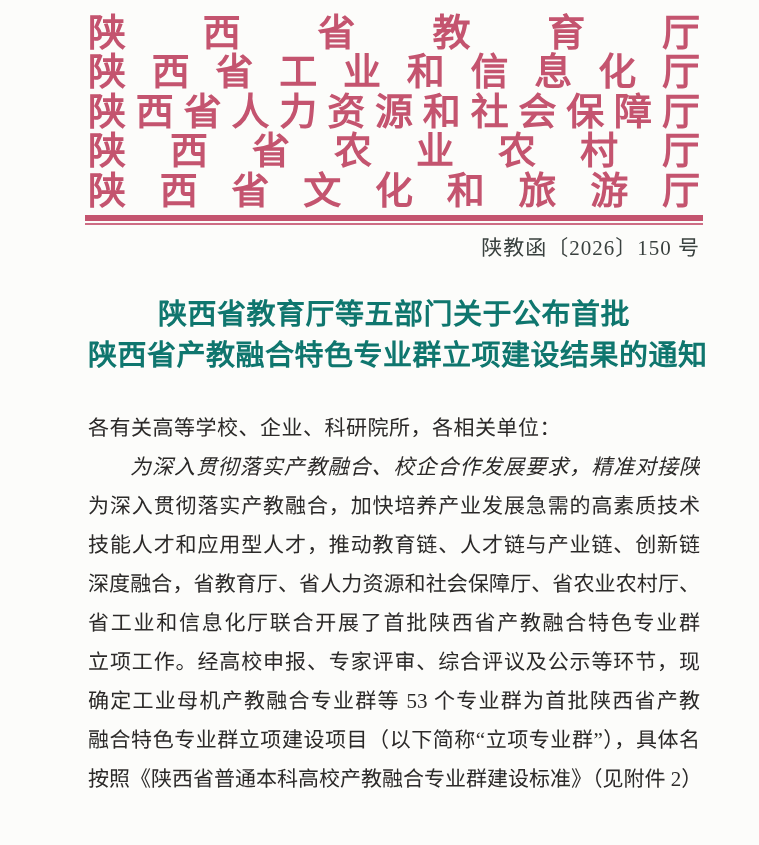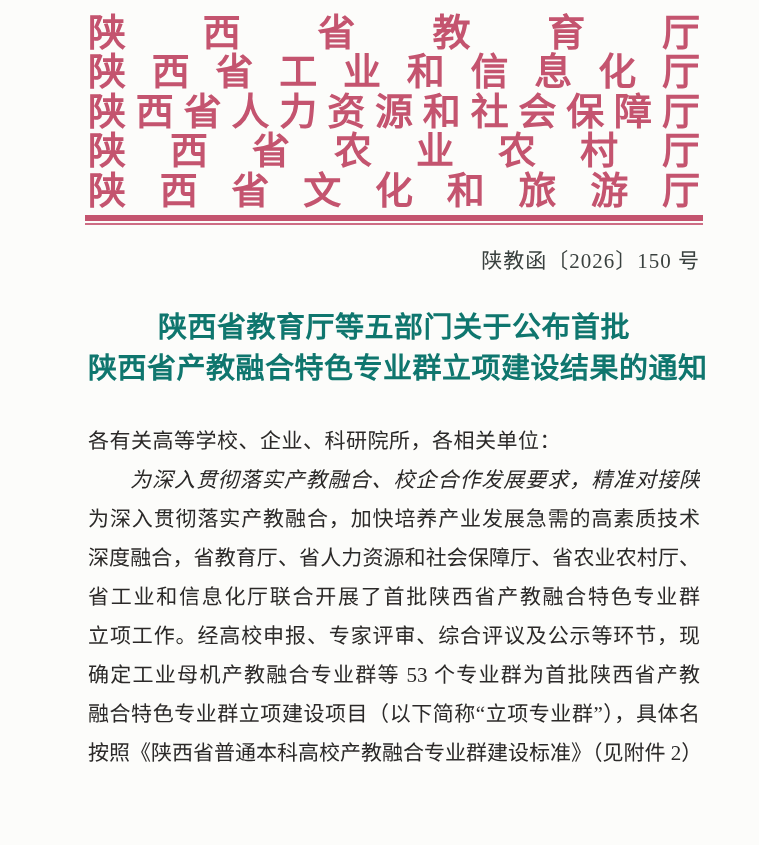--- a/index.html
+++ b/index.html
@@ -43,21 +43,21 @@
   .rule::after{
     content:"";
     position:absolute;
     left:0;right:0;bottom:0;
     height:2px;
     background:var(--red);
     opacity:.85;
   }
   
   .doc-number{
-    margin-top:24px;
+    margin-top:11px;
     text-align:right;
     font-size:21px;
     line-height:25px;
     color:#39403e;
     letter-spacing:1px;
   }
   
   .title{
     margin-top:33px;
     text-align:center;
@@ -164,20 +164,21 @@
     <h1 class="title">
         <div class="title-line">陕西省教育厅等五部门关于公布首批</div>
         <div class="title-line">陕西省产教融合特色专业群立项建设结果的通知</div>
       </h1>
 
     <div class="salutation">各有关高等学校、企业、科研院所，各相关单位：</div>
 
     <div>
         <div class="body-line indent">为深入贯彻落实产教融合、校企合作发展要求，精准对接陕</div>
         <div class="body-line">为深入贯彻落实产教融合，加快培养产业发展急需的高素质技术</div>
+        <div class="body-line">技能人才和应用型人才，推动教育链、人才链与产业链、创新链</div>
         <div class="body-line">深度融合，省教育厅、省人力资源和社会保障厅、省农业农村厅、</div>
         <div class="body-line">省工业和信息化厅联合开展了首批陕西省产教融合特色专业群</div>
         <div class="body-line">立项工作。经高校申报、专家评审、综合评议及公示等环节，现</div>
         <div class="body-line">确定工业母机产教融合专业群等 53 个专业群为首批陕西省产教</div>
         <div class="body-line">融合特色专业群立项建设项目（以下简称“立项专业群”），具体名</div>
         <div class="body-line">按照《陕西省普通本科高校产教融合专业群建设标准》（见附件 2）</div>
       </div>
 
   </div>
 </div>

